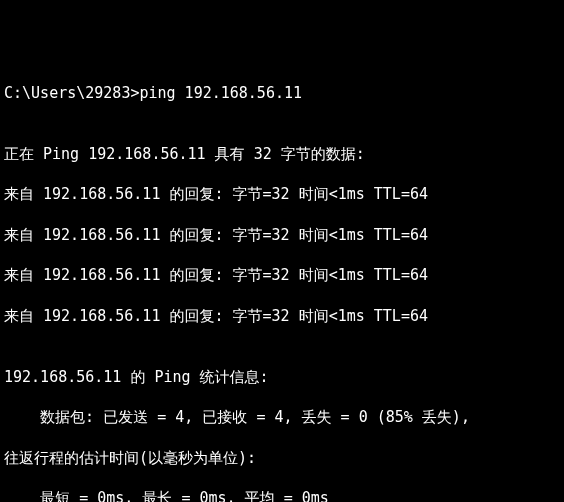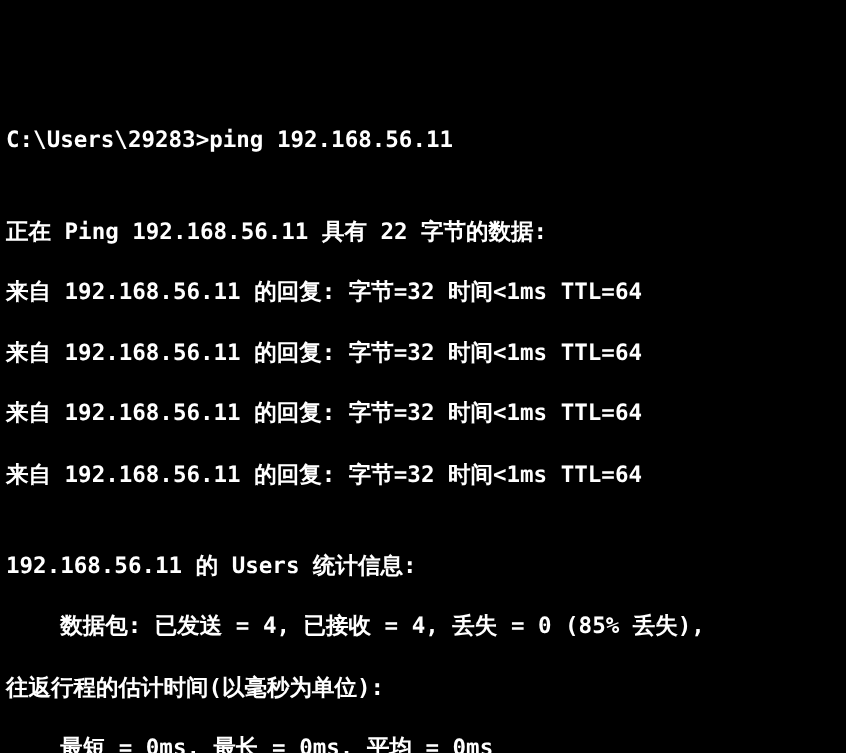--- a/index.html
+++ b/index.html
@@ -1,19 +1,18 @@
 <!DOCTYPE html>
 <html><head>
   <meta charset="utf-8">
   <style>
     * {
       margin: 0;
       padding: 0;
       box-sizing: border-box;
-      font-weight: bold;
     }
     body {
       background: #000;
       color: #fff;
       font-family: "Consolas", "SimSun", monospace;
       font-size: 15px;
       line-height: 1.35;
       padding: 2px 4px;
       width: 564px;
       height: 502px;
@@ -24,27 +23,27 @@
       white-space: pre;
     }
   </style>
 </head>
 <body>
 
 
 
 <div class="line"><span>C:\Users\29283&gt;</span><span>ping 192.168.56.11</span></div>
 <div class="line"></div>
-<div class="line">正在 Ping 192.168.56.11 具有 22 字节的数据:</div>
+<div class="line">正在 Ping 192.168.56.11 具有 32 字节的数据:</div>
 <div class="line">来自 192.168.56.11 的回复: 字节=32 时间&lt;1ms TTL=64</div>
 <div class="line">来自 192.168.56.11 的回复: 字节=32 时间&lt;1ms TTL=64</div>
 <div class="line">来自 192.168.56.11 的回复: 字节=32 时间&lt;1ms TTL=64</div>
 <div class="line">来自 192.168.56.11 的回复: 字节=32 时间&lt;1ms TTL=64</div>
 <div class="line"></div>
-<div class="line">192.168.56.11 的 Users 统计信息:</div>
+<div class="line">192.168.56.11 的 Ping 统计信息:</div>
 <div class="line">    数据包: 已发送 = 4, 已接收 = 4, 丢失 = 0 (85% 丢失),</div>
 <div class="line">往返行程的估计时间(以毫秒为单位):</div>
 <div class="line">    最短 = 0ms, 最长 = 0ms, 平均 = 0ms</div>
 <div class="line"></div>
 
 <div class="line"></div>
 
 
 
 

